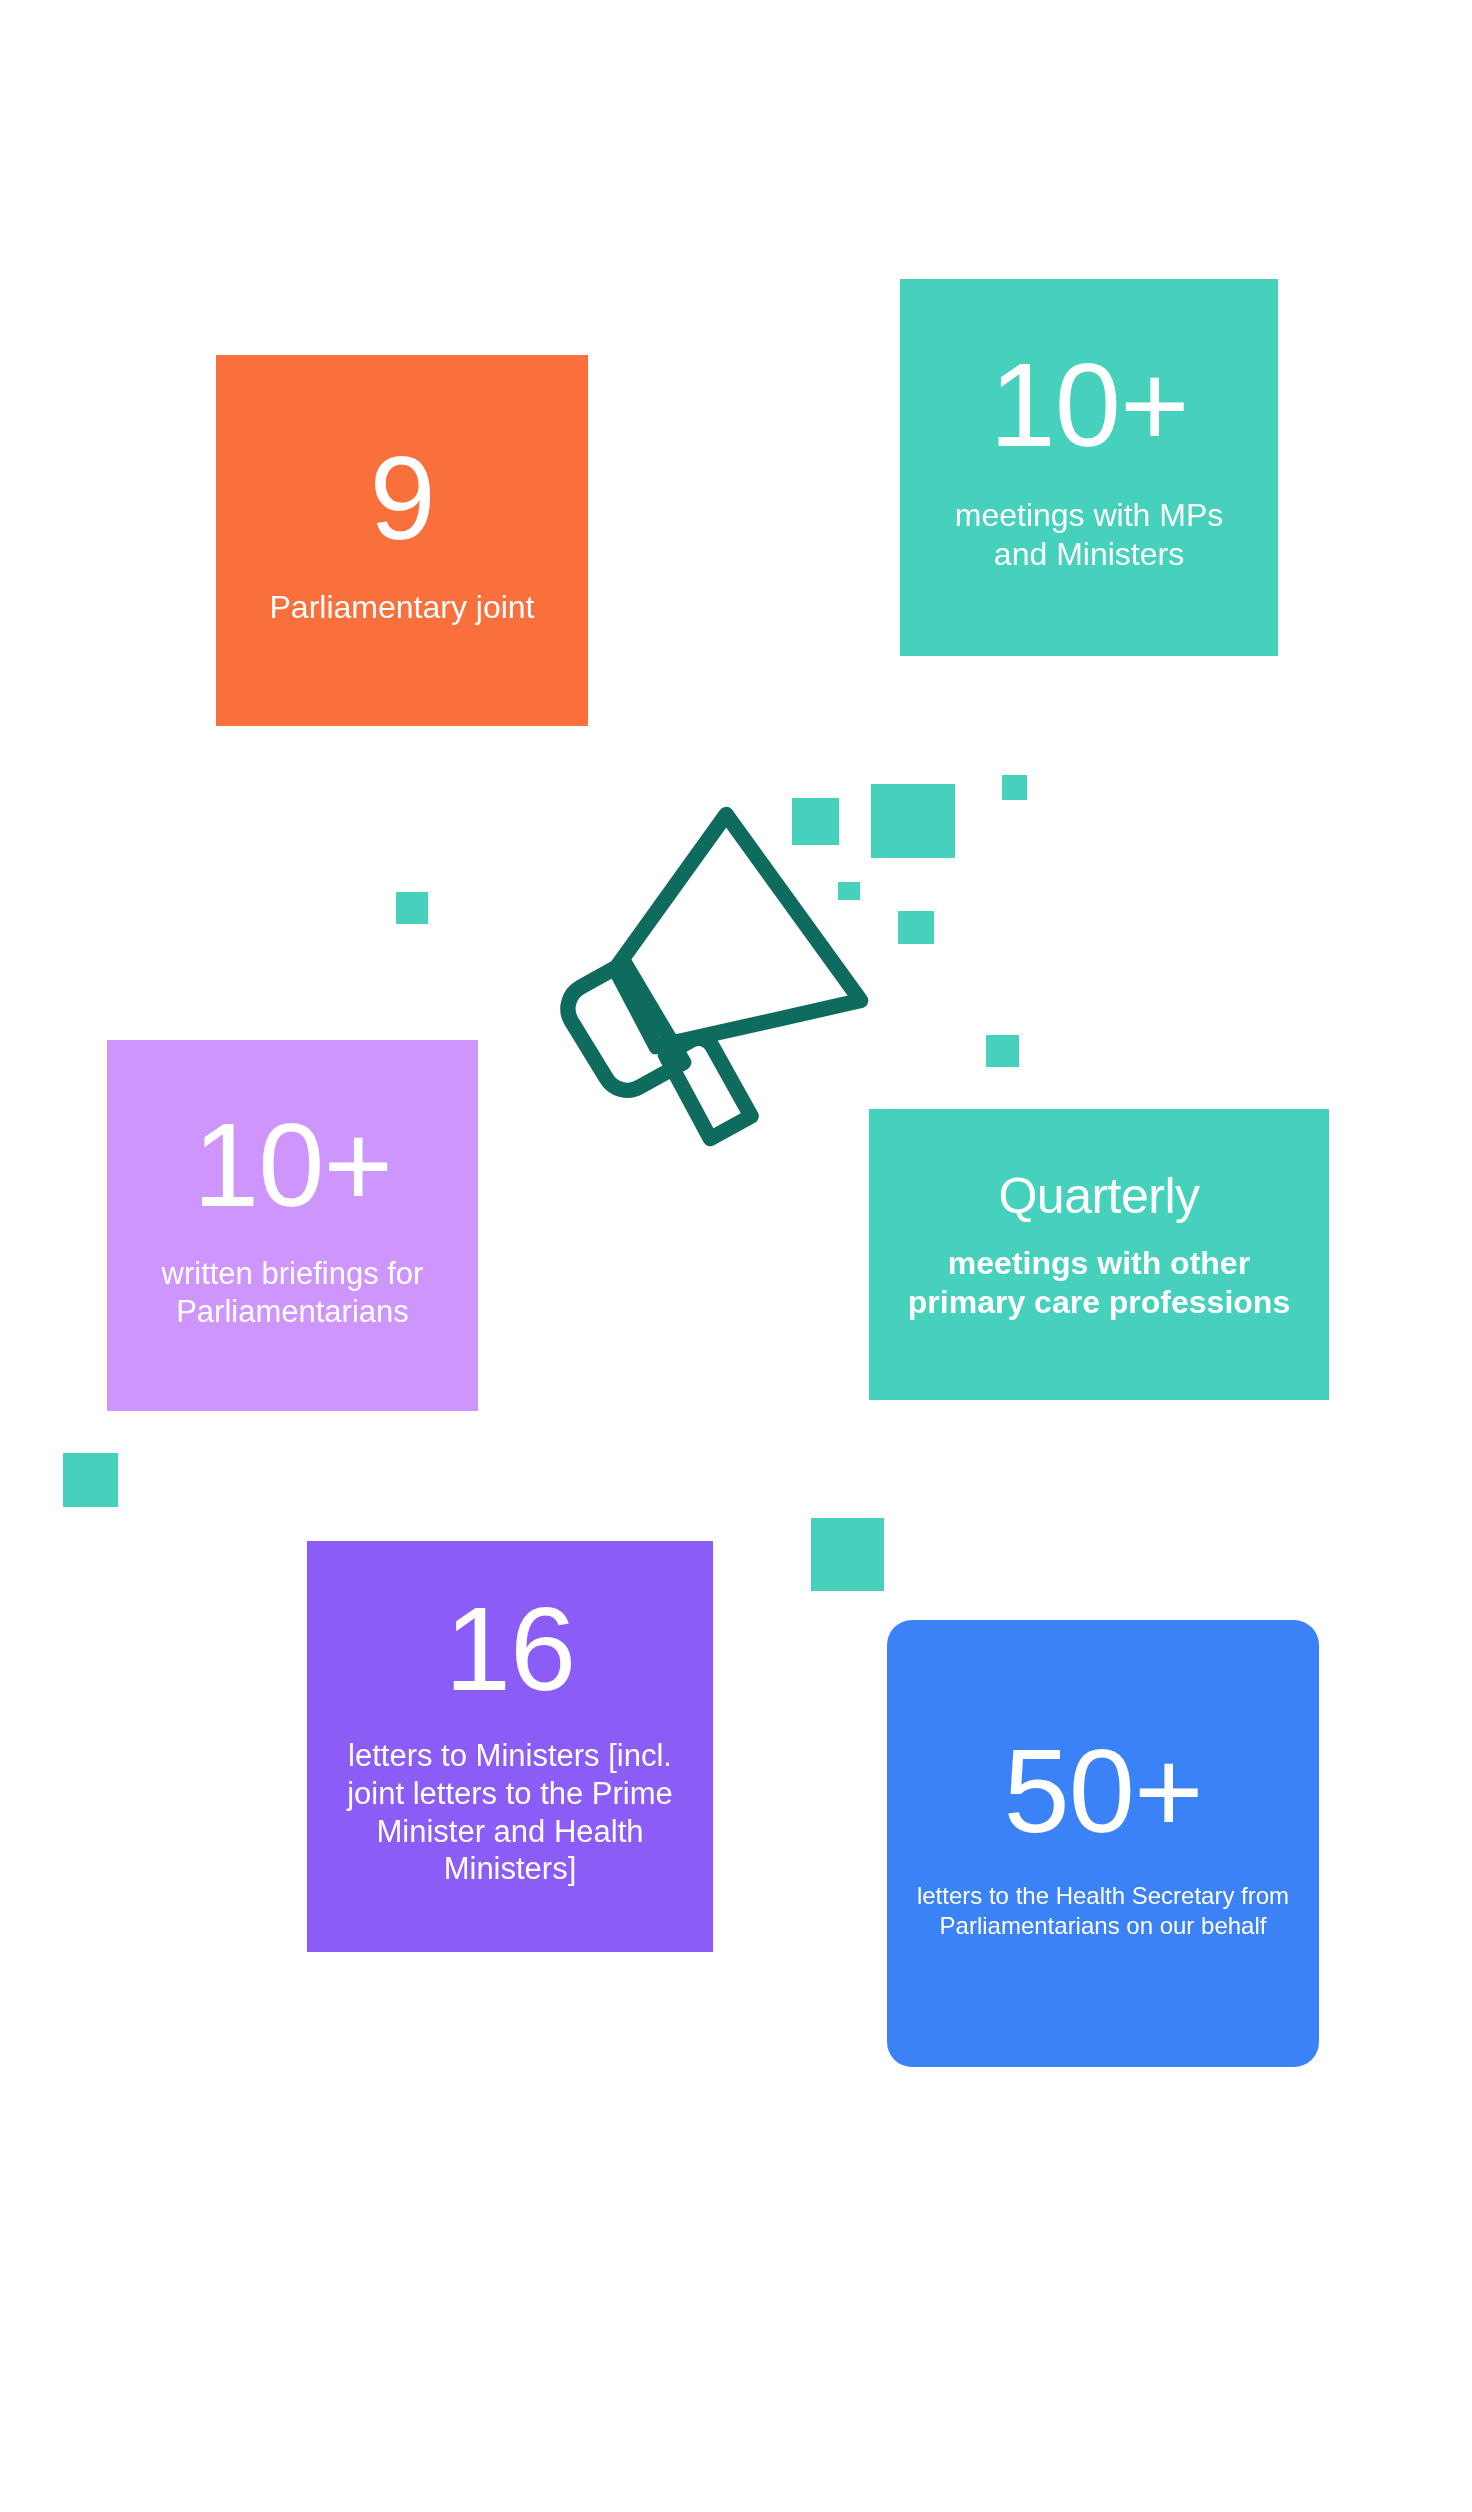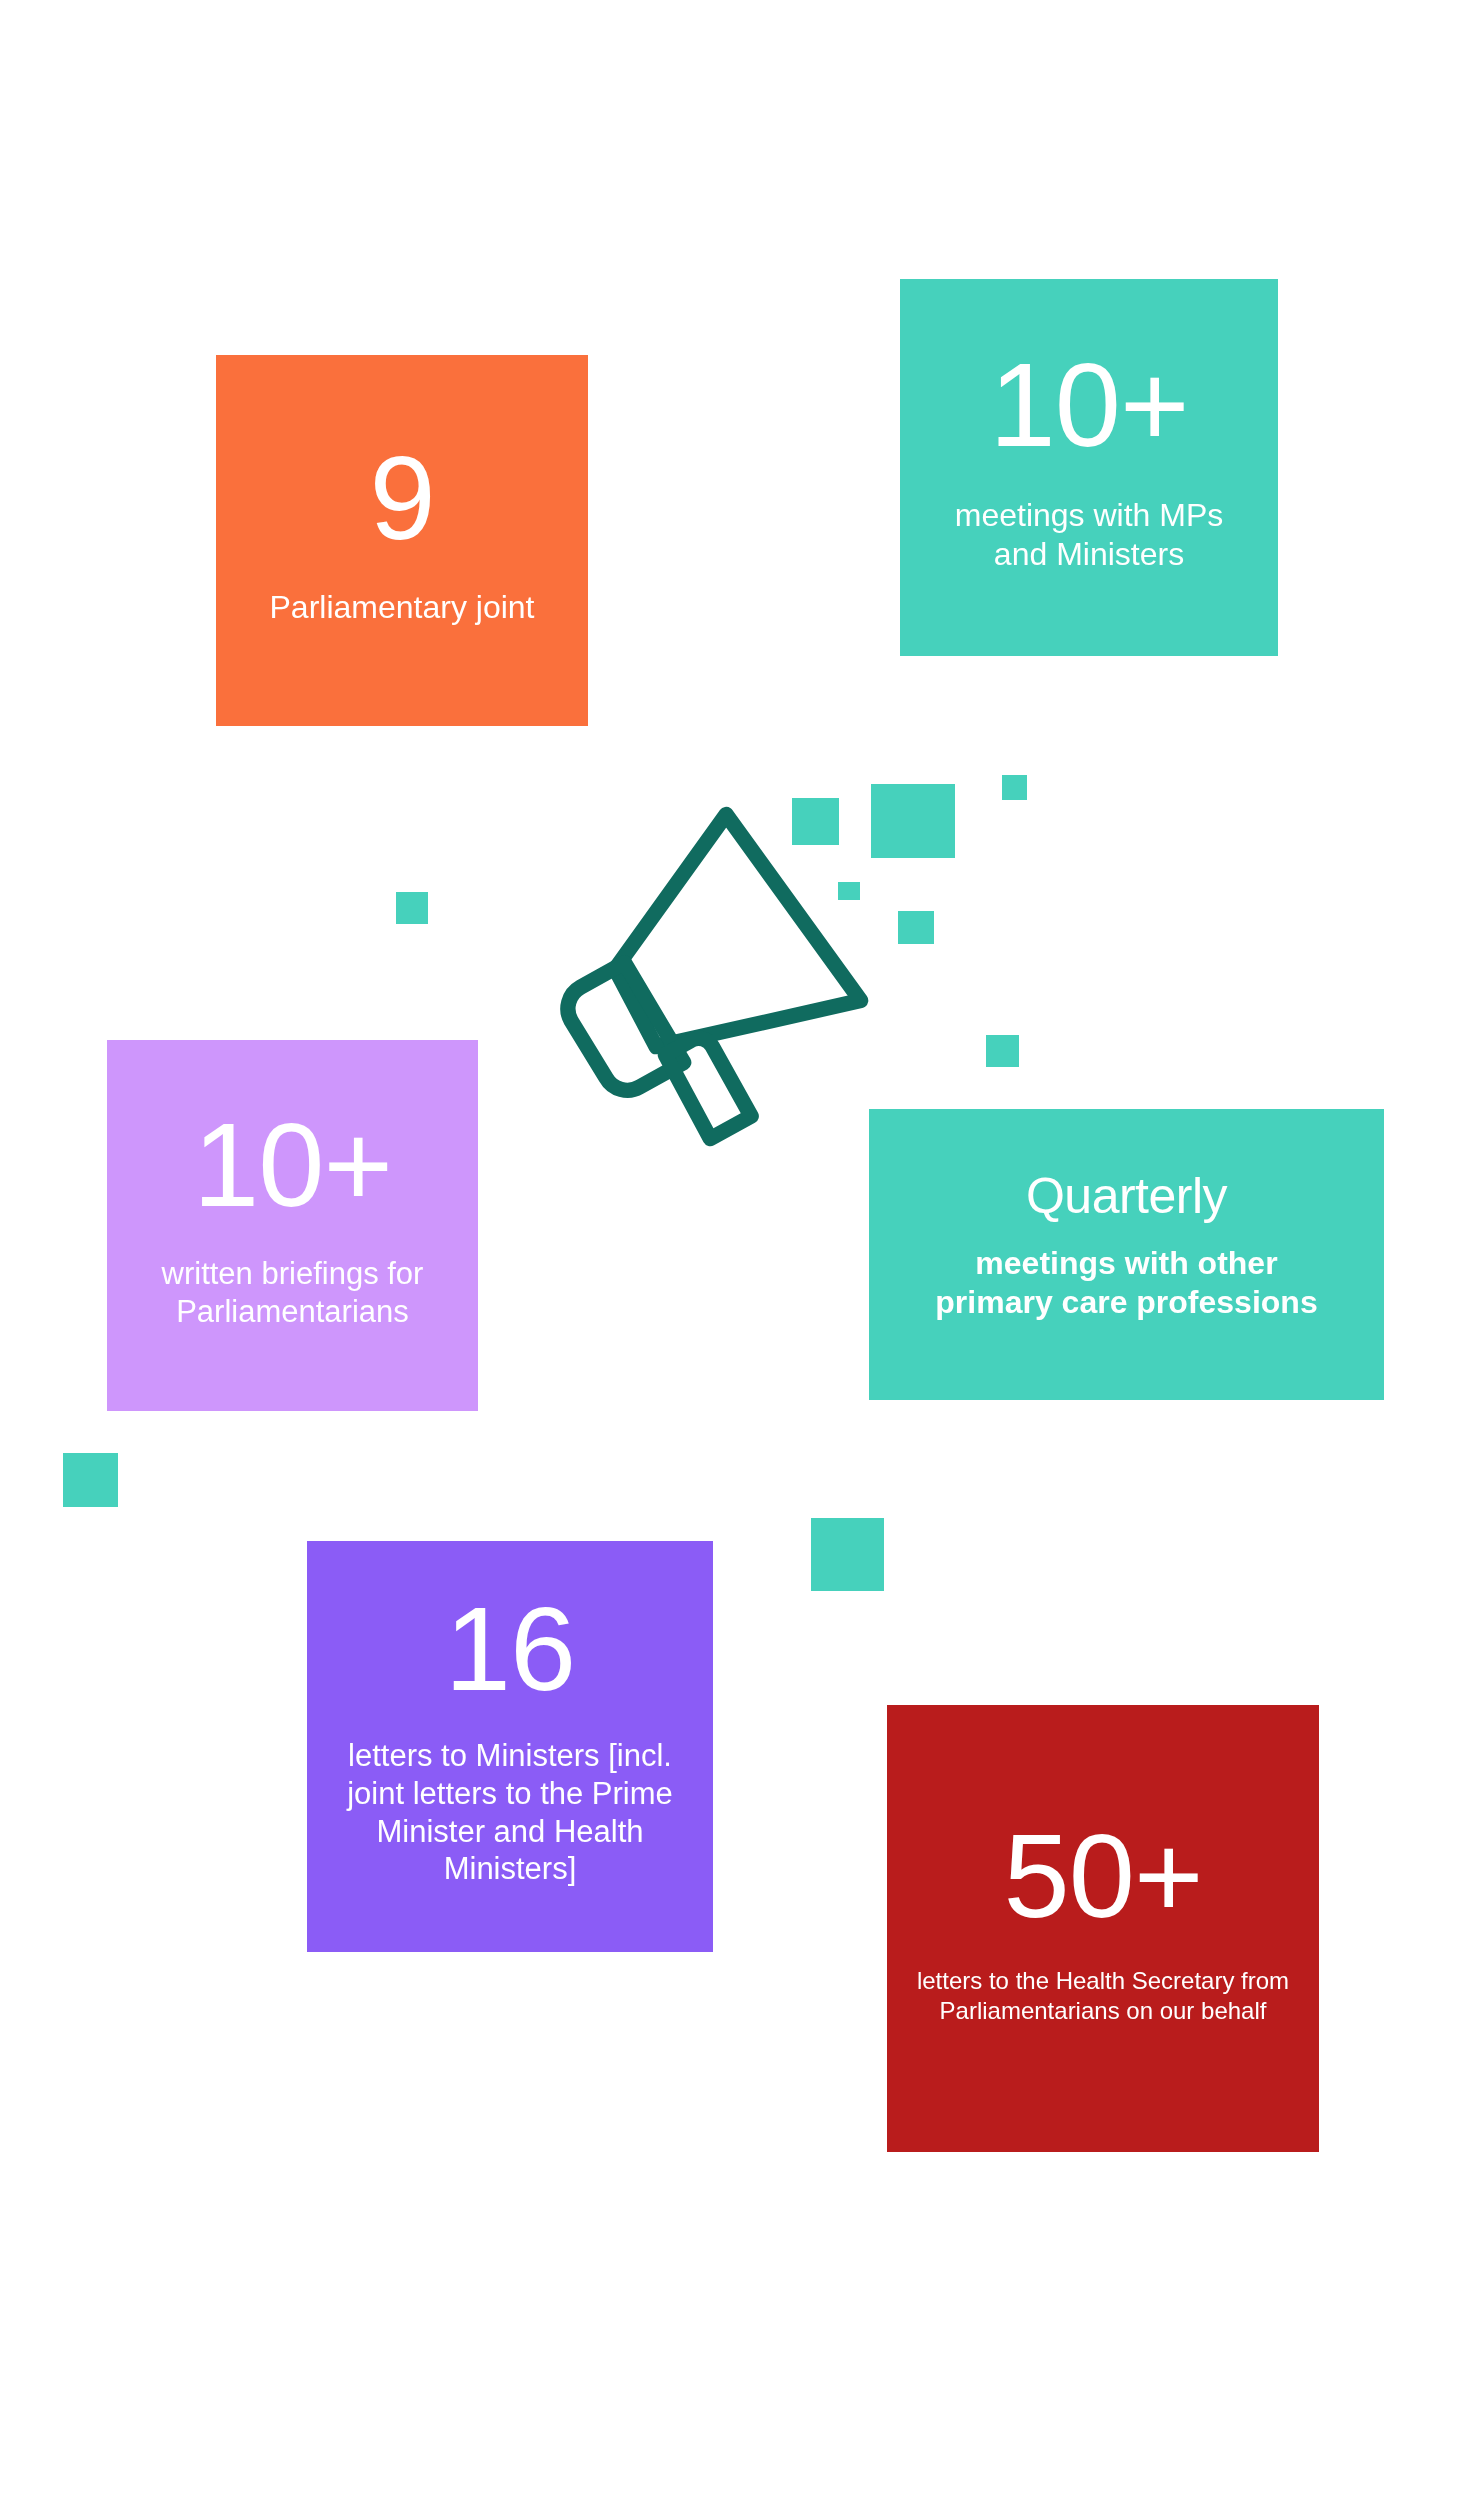--- a/index.html
+++ b/index.html
@@ -59,38 +59,39 @@
   
   #card-written-briefings {
     left: 107px; top: 1040px; width: 371px; height: 371px;
     background: #CE96FC;
   }
   #card-written-briefings .stat-number { font-size: 119px; margin-bottom: 15.3px; }
   #card-written-briefings .stat-label  { font-size: 31px; }
 
   
   #card-quarterly-meetings {
-    left: 869px; top: 1109px; width: 515px; height: 291px;
+    left: 869px; top: 1109px; width: 460px; height: 291px;
     background: #46D1BC;
   }
   #card-quarterly-meetings .stat-number { font-size: 50px; font-weight: 400; margin-bottom: 6.1px; letter-spacing: -0.5px;}
   #card-quarterly-meetings .stat-label  { font-size: 32px; font-weight: bold; }
 
   
   #card-letters-ministers {
     left: 307px; top: 1541px; width: 406px; height: 411px;
     background: #8b5cf6;
   }
   #card-letters-ministers .stat-number { font-size: 119px; margin-bottom: 13.3px; }
   #card-letters-ministers .stat-label  { font-size: 31px; }
 
   
   #card-letters-health-secretary {
-    left: 887px; top: 1705px; width: 432px; height: 447px;
-    background: #b91c1c;
+    left: 887px; top: 1620px; width: 432px; height: 447px;
+    background: #3b82f6;
+    border-radius: 25px;
   }
   #card-letters-health-secretary .stat-number { font-size: 119px; margin-bottom: 15.3px; }
   #card-letters-health-secretary .stat-label  { font-size: 24px; }
 
   
   .deco-square {
     position: absolute;
     background: #46D1BC;
   }
   #deco-sq-1 { left: 792px; top: 798px; width: 47px;  height: 47px;  }

